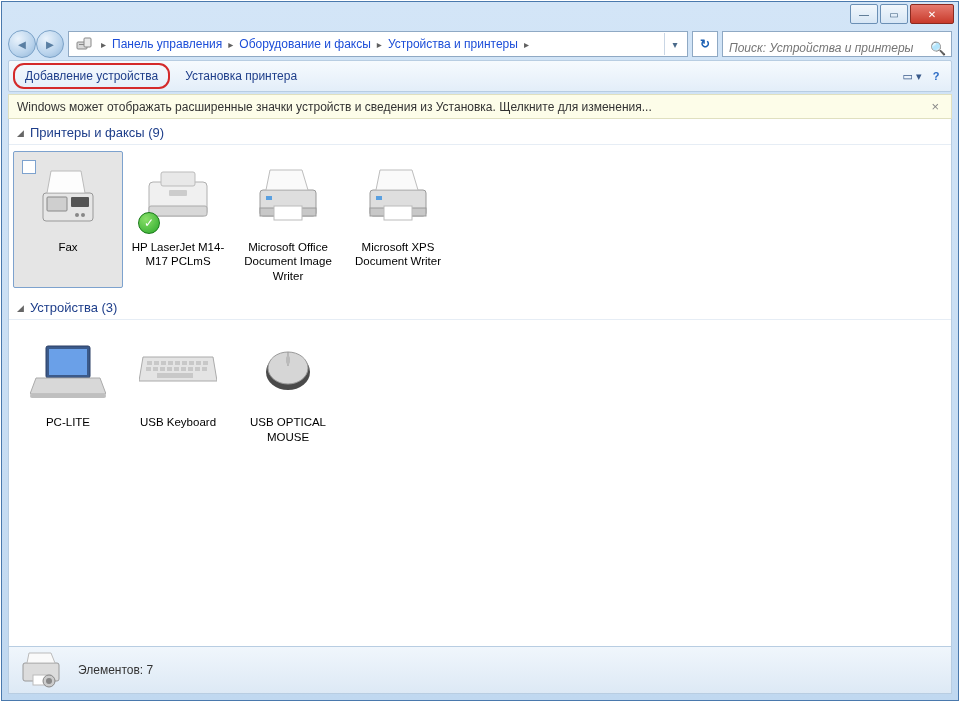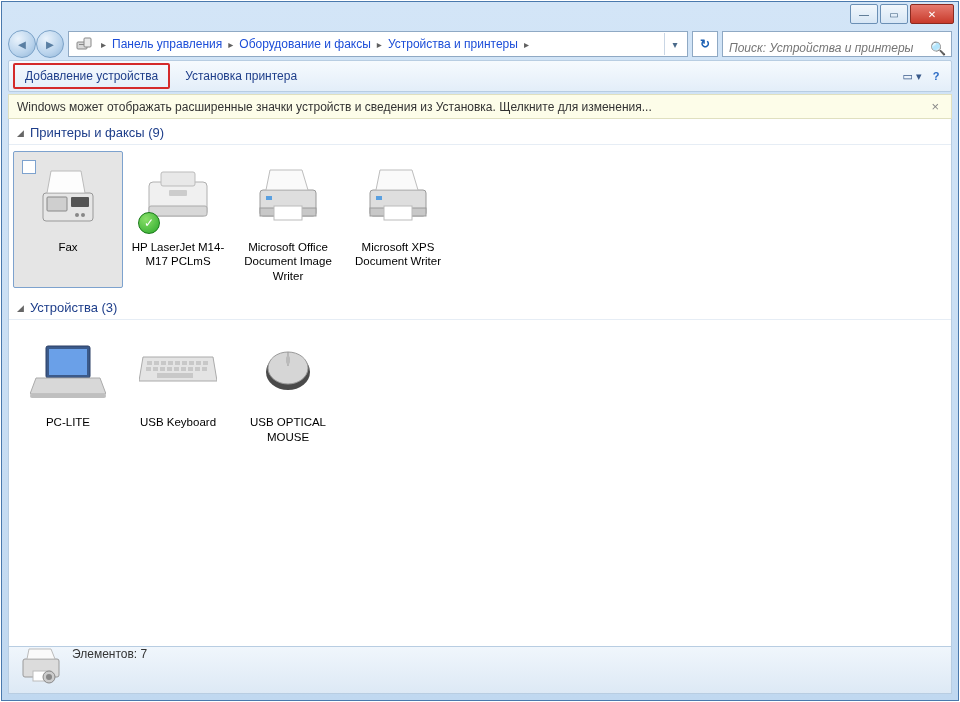--- a/index.html
+++ b/index.html
@@ -13,37 +13,37 @@
 .addr-wrap{flex:1;height:24px;background:#fff;border:1px solid #8fa9c4;display:flex;align-items:center;padding:0 2px}
 .addr-icon{width:18px;height:18px;margin:0 4px;display:flex;align-items:center;justify-content:center}
 .crumb{padding:0 2px;color:#1d4ed8;white-space:nowrap}
 .crumb-sep{color:#606060;padding:0 4px;font-size:10px}
 .addr-btn{width:20px;height:22px;border-left:1px solid #c9d6e5;display:flex;align-items:center;justify-content:center;color:#4a6a8a;font-size:10px}
 .refresh-btn{width:24px;height:24px;background:#fff;border:1px solid #8fa9c4;display:flex;align-items:center;justify-content:center;color:#1a5fb4;font-weight:bold}
 .search-wrap{width:220px;height:24px;background:#fff;border:1px solid #8fa9c4;display:flex;align-items:flex-end;padding:0 4px}
 .search-wrap input{flex:1;border:0;outline:0;font-style:italic;color:#888;font-size:12px}
 .search-icon{color:#3a74c4;font-size:13px}
 .toolbar{height:30px;margin:0 6px;background:linear-gradient(#f6fafe,#e3eef9);border:1px solid #b8cde2;border-radius:2px;display:flex;align-items:center;padding:0 4px}
-.tool-btn{padding:4px 10px;color:#1e3e8a;border:1px solid transparent;border-radius:2px;margin-right:4px}
+.tool-btn{padding:4px 10px;color:#1e3e8a;border:1px solid transparent;border-radius:11px;margin-right:4px}
 .tool-btn.highlight{border:2px solid #d42a2a}
 .tool-right{margin-left:auto;display:flex;align-items:center;gap:2px}
 .tool-icon{width:22px;height:20px;display:flex;align-items:center;justify-content:center;color:#3a5a8a;font-size:11px}
 .infobar{margin:2px 6px 0;background:#fdfde9;border:1px solid #e0e0c0;padding:4px 8px;color:#333;display:flex;align-items:center}
 .infobar .x{margin-left:auto;color:#888;padding:0 4px;font-size:13px}
 .content{margin:0 6px;background:#fff;border:1px solid #b8cde2;border-top:0;height:530px;overflow:auto}
 .group-header{display:flex;align-items:center;padding:6px 8px 4px;border-bottom:1px solid #e6edf5;color:#1e3e8a;font-size:13px}
 .group-tri{color:#666;font-size:9px;margin-right:6px}
 .items{display:flex;flex-wrap:wrap;padding:6px 4px;gap:0}
 .item{width:100px;text-align:center;padding:4px;border:1px solid transparent;border-radius:2px}
 .item.selected{border-color:#7da2ce;background:#e5e5e5}
 .item .label{margin-top:4px;font-size:11.5px;line-height:1.25;color:#000}
 .icon-box{height:80px;display:flex;align-items:center;justify-content:center;position:relative}
 .check-badge{position:absolute;bottom:2px;left:10px;width:20px;height:20px;border-radius:50%;background:radial-gradient(circle at 35% 30%,#8be06a,#2aa82a);border:1px solid #1a7a1a;color:#fff;font-size:12px;display:flex;align-items:center;justify-content:center}
 .sel-check{position:absolute;top:4px;left:4px;width:12px;height:12px;border:1px solid #7da2ce;background:#fff}
-.statusbar{position:absolute;bottom:6px;left:6px;right:6px;height:46px;background:linear-gradient(#f0f6fc,#dde9f5);border:1px solid #b8cde2;display:flex;padding:0 10px;gap:9px}
+.statusbar{position:absolute;bottom:6px;left:6px;right:6px;height:46px;background:linear-gradient(#f0f6fc,#dde9f5);border:1px solid #b8cde2;display:flex;align-items:center;padding:0 10px;gap:15px}
 .status-text{color:#333}
 svg{display:block}
 </style>
 </head>
 <body>
 
 <div class="window">
 
   <div class="titlebar">
     <div class="win-btn">—</div>

